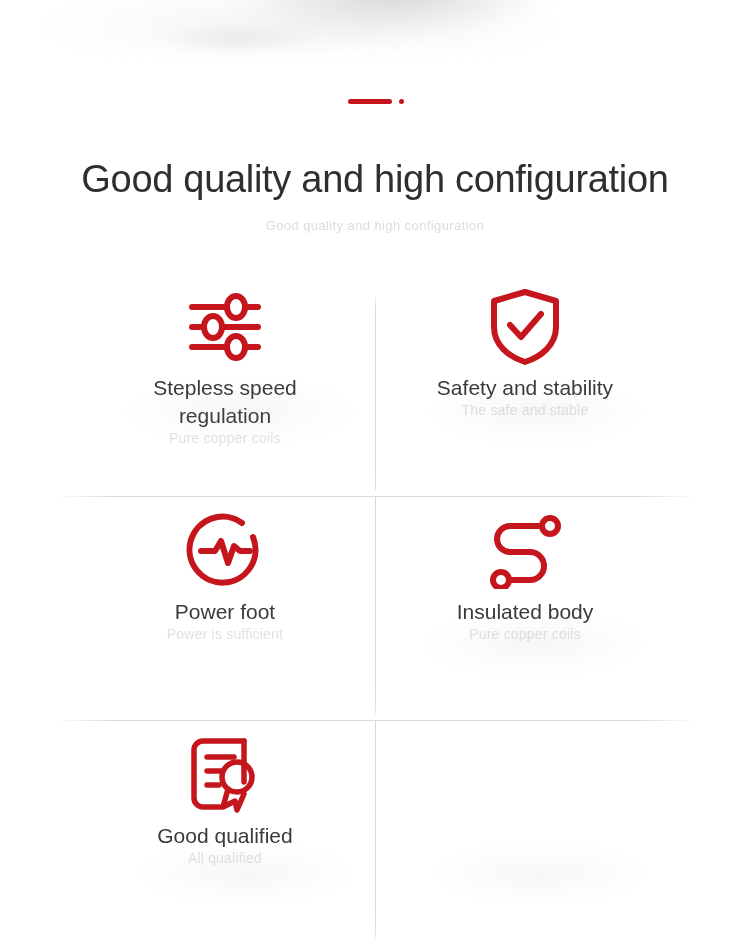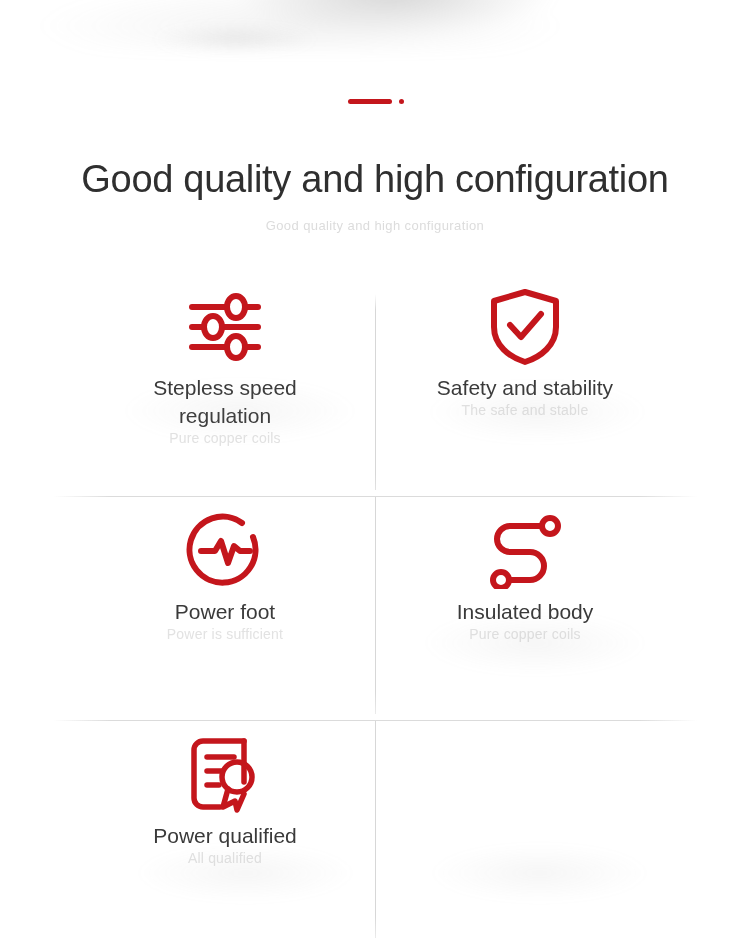--- a/index.html
+++ b/index.html
@@ -281,21 +281,21 @@
         <svg width="78" height="80" viewBox="0 0 78 80" fill="none" stroke="#c4161c" stroke-width="5.5" stroke-linecap="round" stroke-linejoin="round">
           <path d="M58 6 H17 A9 9 0 0 0 8 15 V63 A9 9 0 0 0 17 72 H34"></path>
           <line x1="58" y1="6" x2="58" y2="47"></line>
           <line x1="21" y1="22" x2="48" y2="22"></line>
           <line x1="21" y1="36" x2="36" y2="36"></line>
           <line x1="21" y1="50" x2="33" y2="50"></line>
           <circle cx="51" cy="42" r="15"></circle>
           <polyline points="42,54 37,72 49,66 51,75 58,59"></polyline>
         </svg>
       </div>
-      <div class="cell-title">Power qualified</div>
+      <div class="cell-title">Good qualified</div>
       <div class="cell-sub">All qualified</div>
     </div>
 
     <div class="v-div"></div>
   </div>
 
   <div class="h-div row1"></div>
   <div class="h-div row2"></div>
 </div>
 

